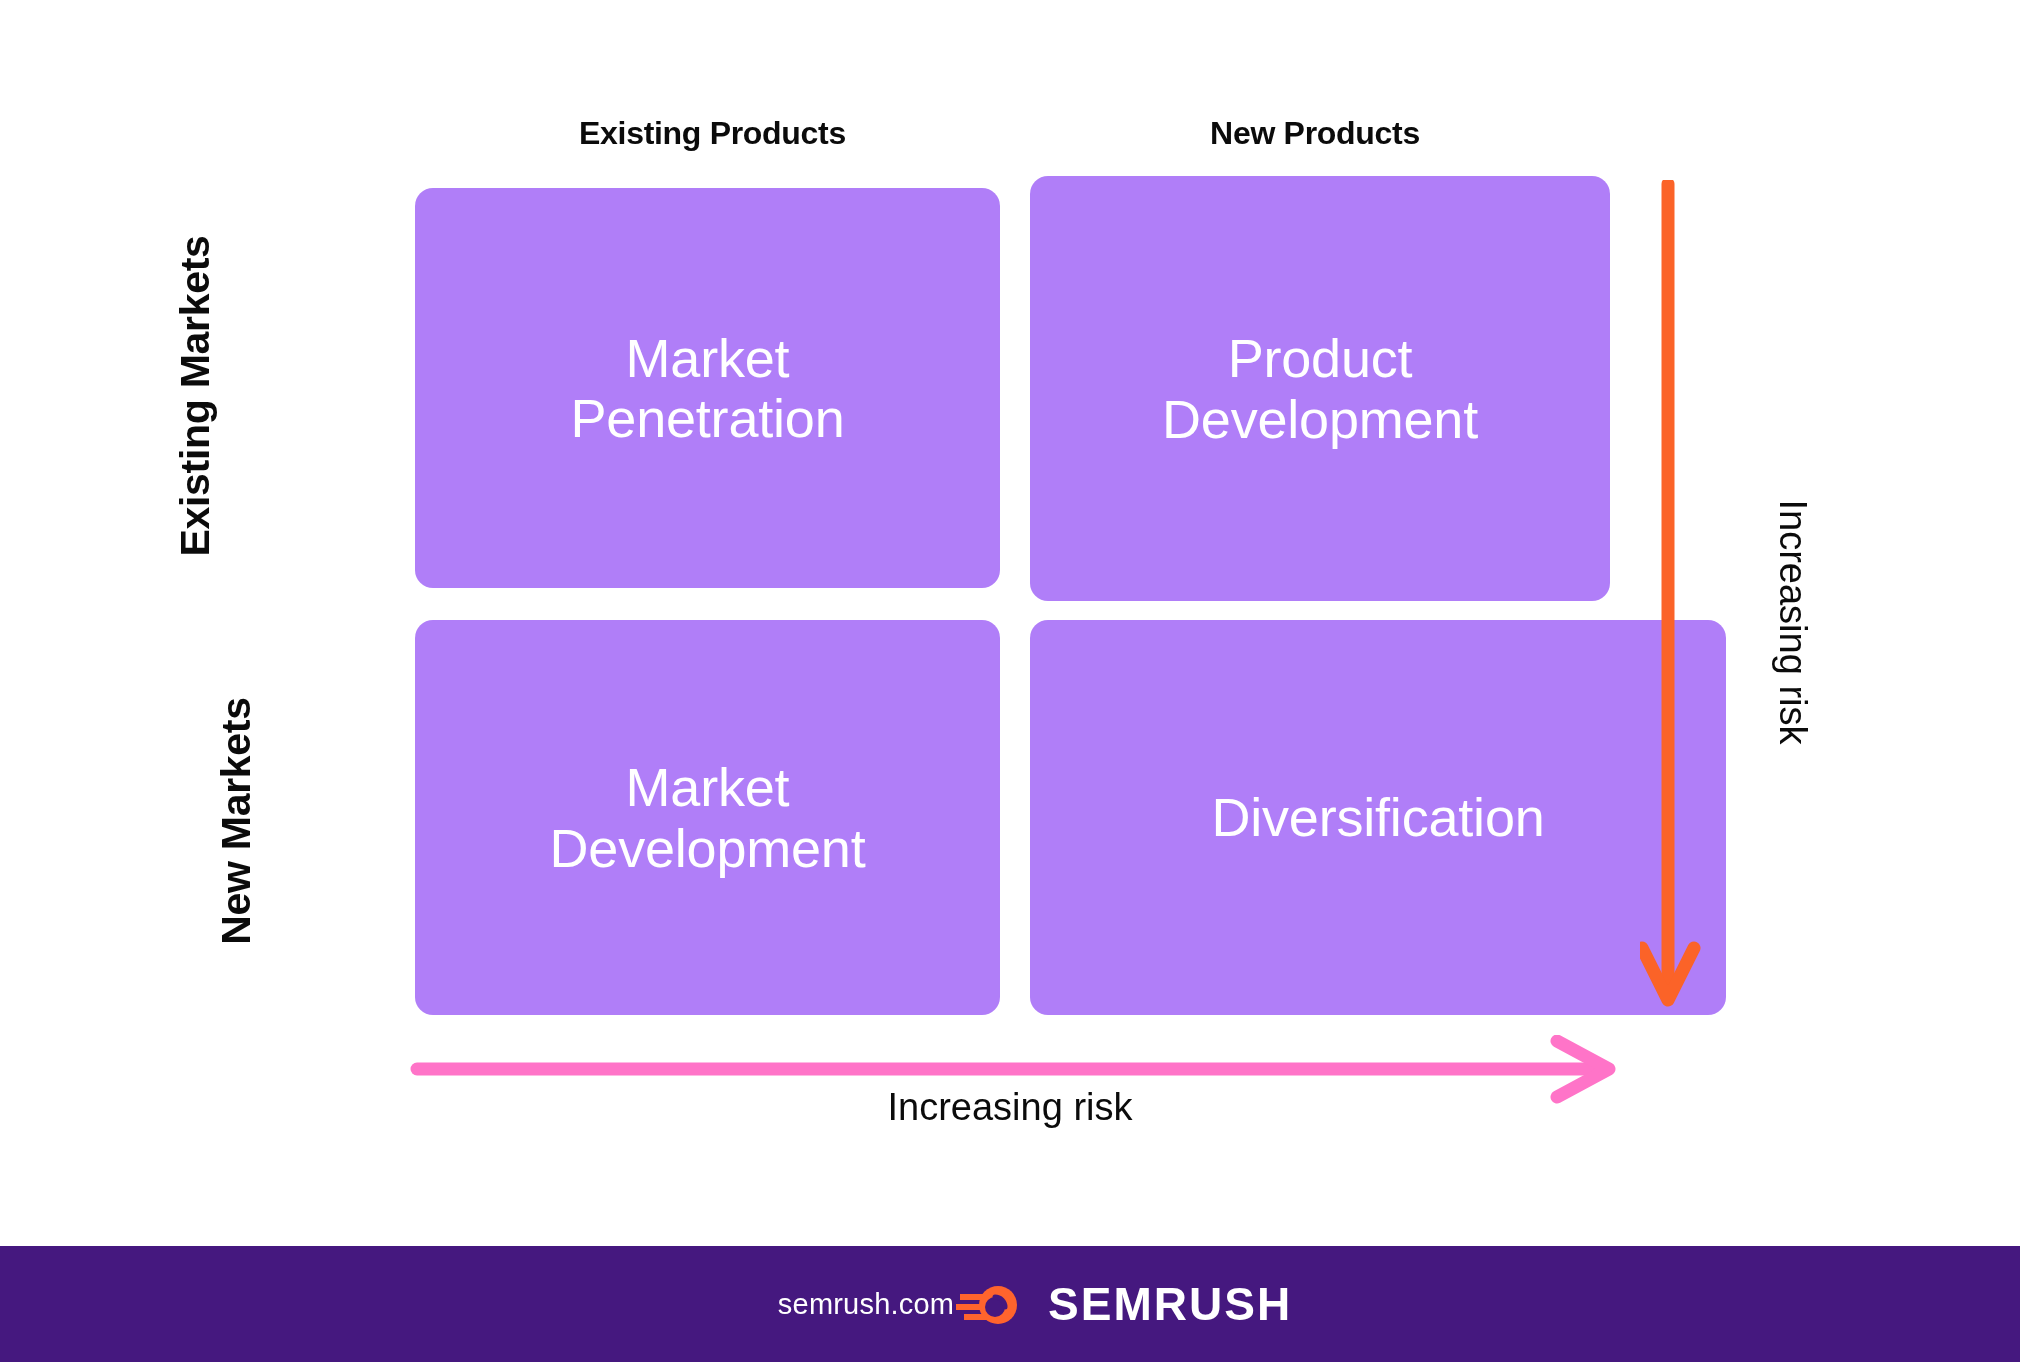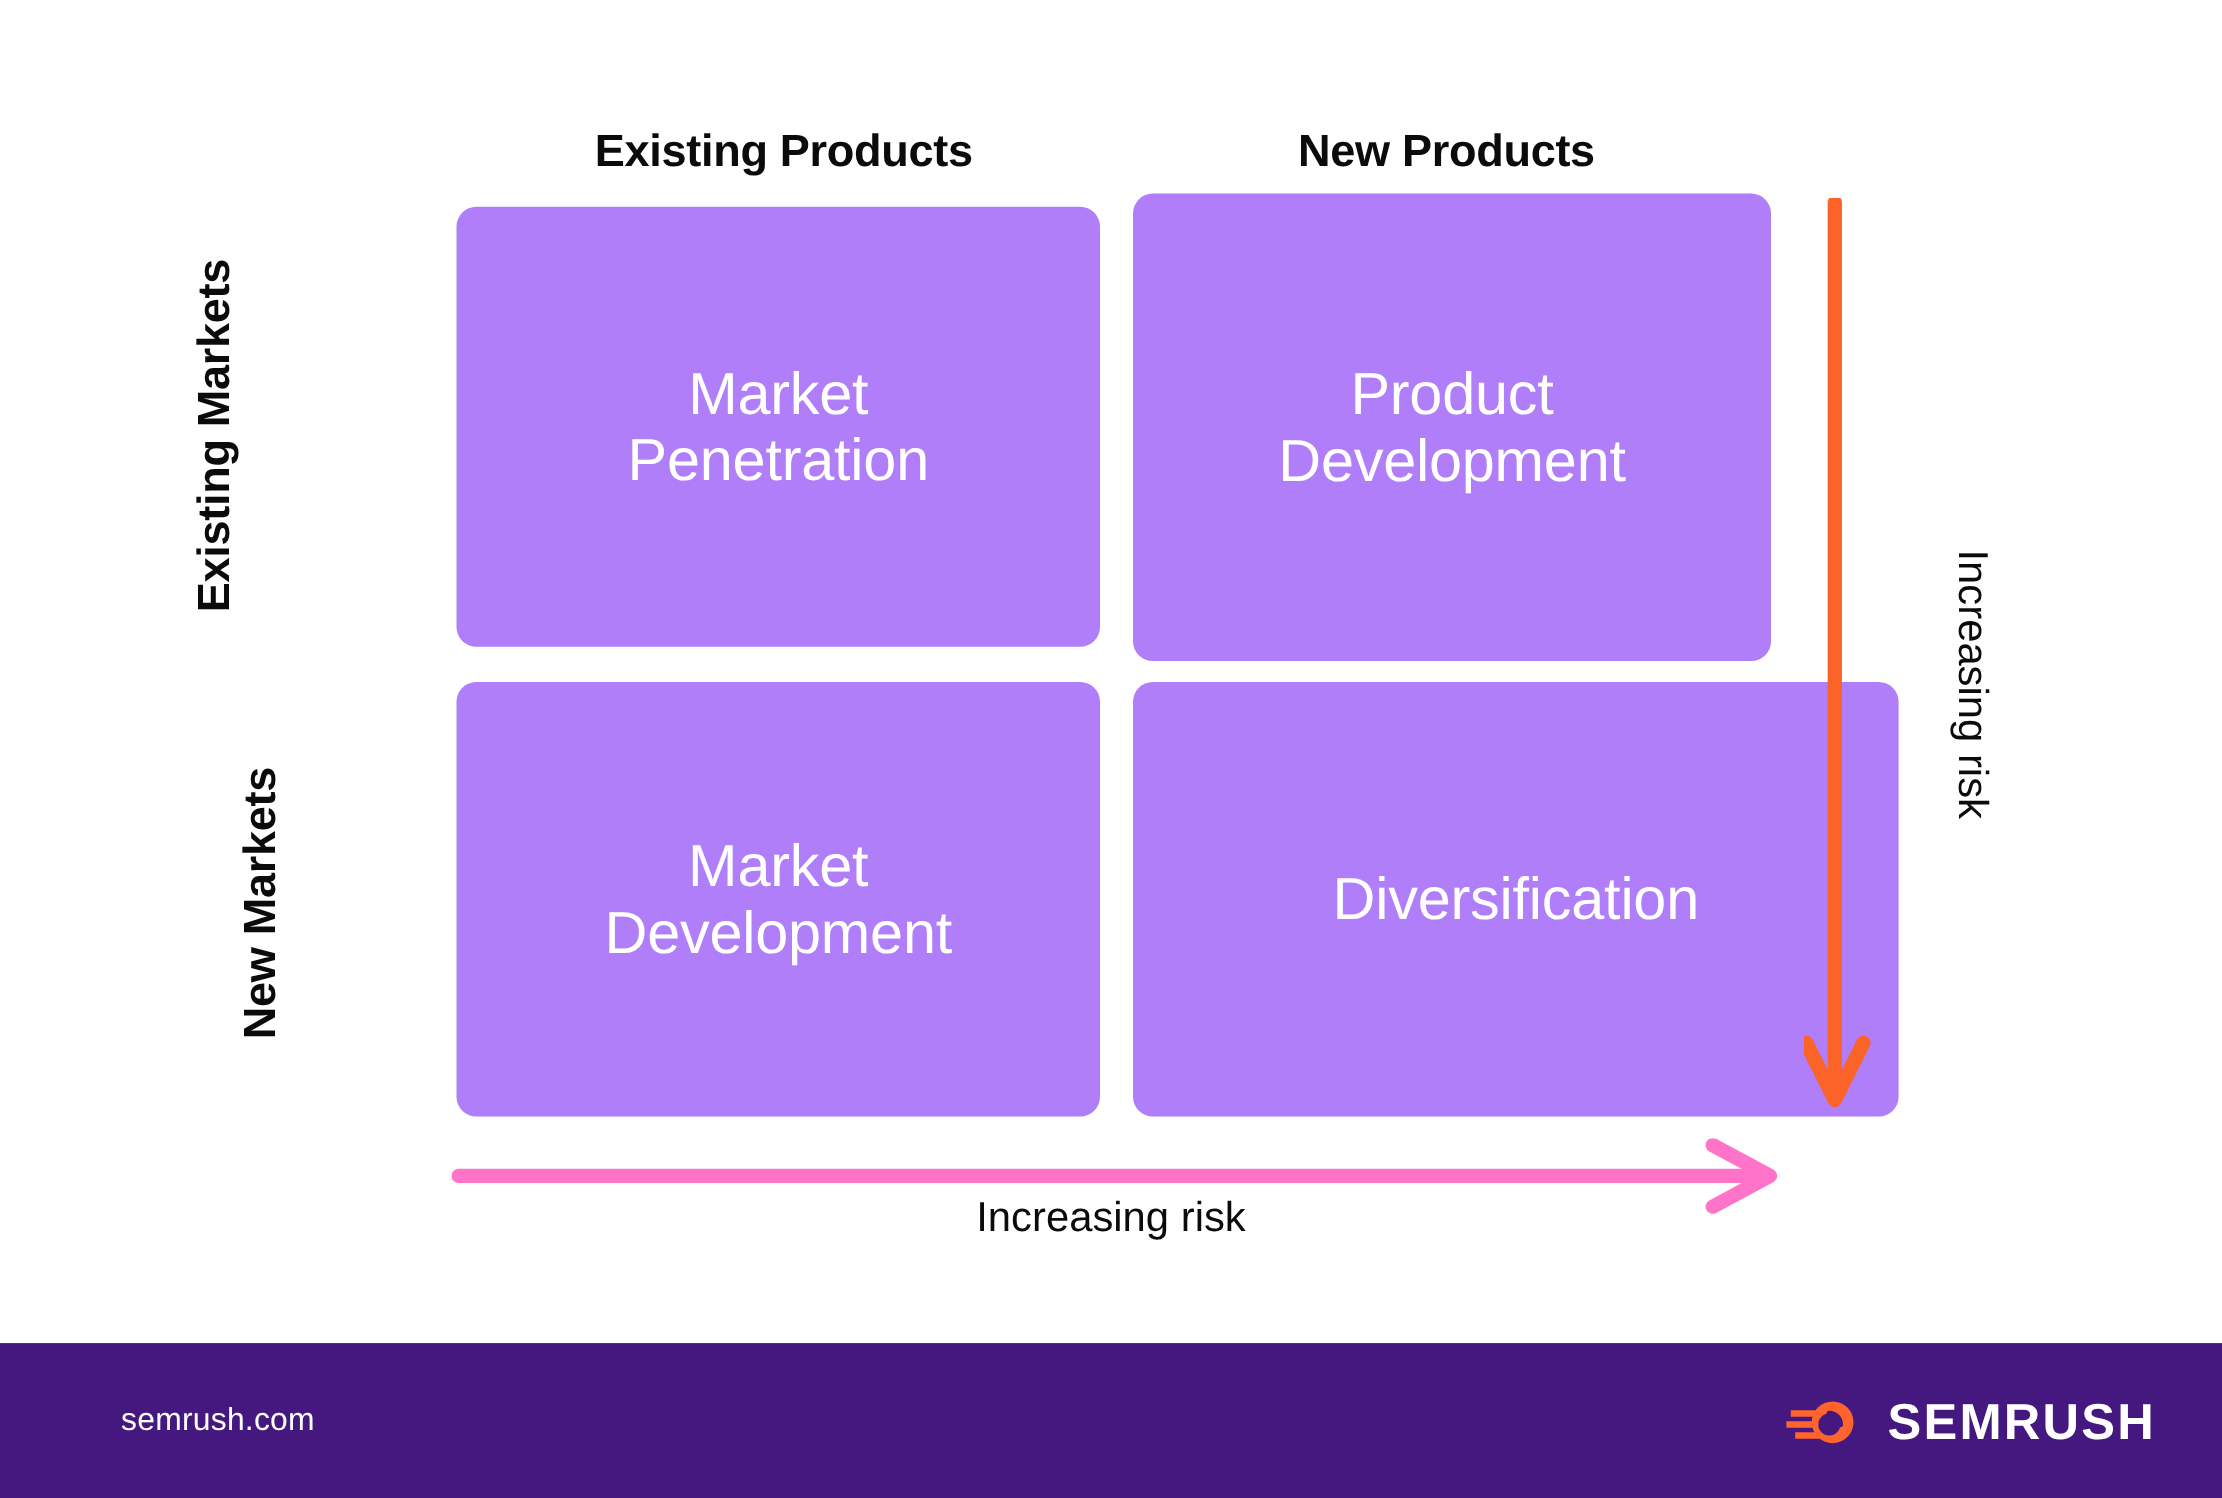--- a/index.html
+++ b/index.html
@@ -19,21 +19,21 @@
     position: absolute;
     left: 0;
     top: 0;
     width: 2020px;
     height: 1362px;
   }
 
   
   .col-header {
     position: absolute;
-    font-size: 41px;
+    font-size: 32px;
     font-weight: 700;
     color: #0b0b0b;
     letter-spacing: -0.3px;
     text-align: center;
     white-space: nowrap;
     line-height: 1;
   }
   #col-header-existing {
     left: 415px;
     top: 117px;
@@ -159,25 +159,25 @@
     white-space: nowrap;
     line-height: 1;
   }
 
   
   #footer-bar {
     position: absolute;
     left: 0;
     bottom: 0;
     width: 2020px;
-    height: 141px;
+    height: 116px;
     background: #45187f;
     display: flex;
     align-items: center;
-    justify-content: space-between;
+    justify-content: center;
     box-sizing: border-box;
     padding: 0 60px 0 110px;
   }
   #footer-site {
     font-size: 29px;
     font-weight: 400;
     color: #ffffff;
     letter-spacing: 0.2px;
     line-height: 1;
   }

